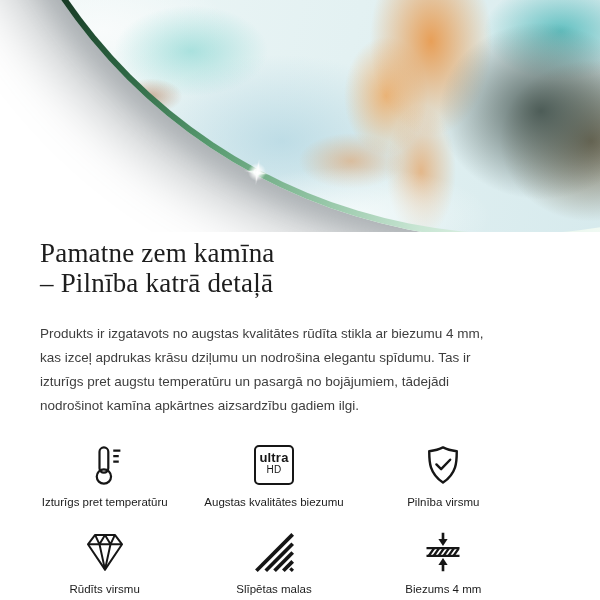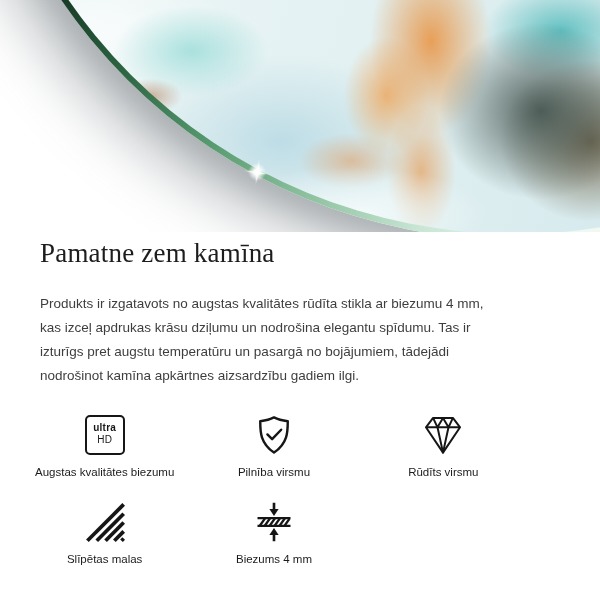--- a/index.html
+++ b/index.html
@@ -47,44 +47,55 @@
   .description{margin:24px 40px 0;max-width:528px;font-size:13.5px;line-height:24px;color:#3e3e3e;}
 
   
   .features{display:grid;grid-template-columns:repeat(3,1fr);row-gap:22px;margin:25px 20px 0;}
   .feature{display:flex;flex-direction:column;align-items:center;text-align:center;}
   .icon-wrap{width:46px;height:44px;display:flex;align-items:center;justify-content:center;}
   .feature-label{margin-top:9px;font-size:11.5px;color:#1b1b1b;}
   .icon-wrap svg{stroke:#161616;fill:none;stroke-width:2;}
   .uhd-box{width:36px;height:36px;border:2.5px solid #161616;border-radius:5px;
     display:flex;flex-direction:column;align-items:center;justify-content:center;color:#161616;}
-  .uhd-top{font-size:10px;font-weight:700;line-height:10px;letter-spacing:.2px;}
+  .uhd-top{font-size:13px;font-weight:700;line-height:10px;letter-spacing:.2px;}
   .uhd-bottom{font-size:10px;font-weight:400;line-height:14px;letter-spacing:.3px;}
 </style>
 </head>
 <body>
 
 <div class="page">
 
   <section class="hero">
     <div class="disc-outer">
       <div class="disc-inner"></div>
     </div>
     <div class="sparkle"></div>
   </section>
 
   <section class="content">
     <h1>
       <span>Pamatne zem kamīna</span><br>
+      <span>– Pilnība katrā detaļā</span>
     </h1>
 
     <p class="description">Produkts ir izgatavots no augstas kvalitātes rūdīta stikla ar biezumu 4 mm, kas izceļ apdrukas krāsu dziļumu un nodrošina elegantu spīdumu. Tas ir izturīgs pret augstu temperatūru un pasargā no bojājumiem, tādejādi nodrošinot kamīna apkārtnes aizsardzību gadiem ilgi.</p>
 
     <div class="features">
 
+      <div class="feature">
+        <div class="icon-wrap">
+          <svg width="44" height="44" viewBox="0 0 40 40" aria-hidden="true">
+            <rect x="15" y="4" width="8" height="23" rx="4"></rect>
+            <circle cx="19" cy="30.5" r="6.5"></circle>
+            <path d="M27.5 7 H34 M27.5 12 H32.5 M27.5 17 H32.5"></path>
+          </svg>
+        </div>
+        <div class="feature-label">Izturīgs pret temperatūru</div>
+      </div>
 
       <div class="feature">
         <div class="icon-wrap">
           <div class="uhd-box">
             <span class="uhd-top">ultra</span>
             <span class="uhd-bottom">HD</span>
           </div>
         </div>
         <div class="feature-label">Augstas kvalitātes biezumu</div>
       </div>

